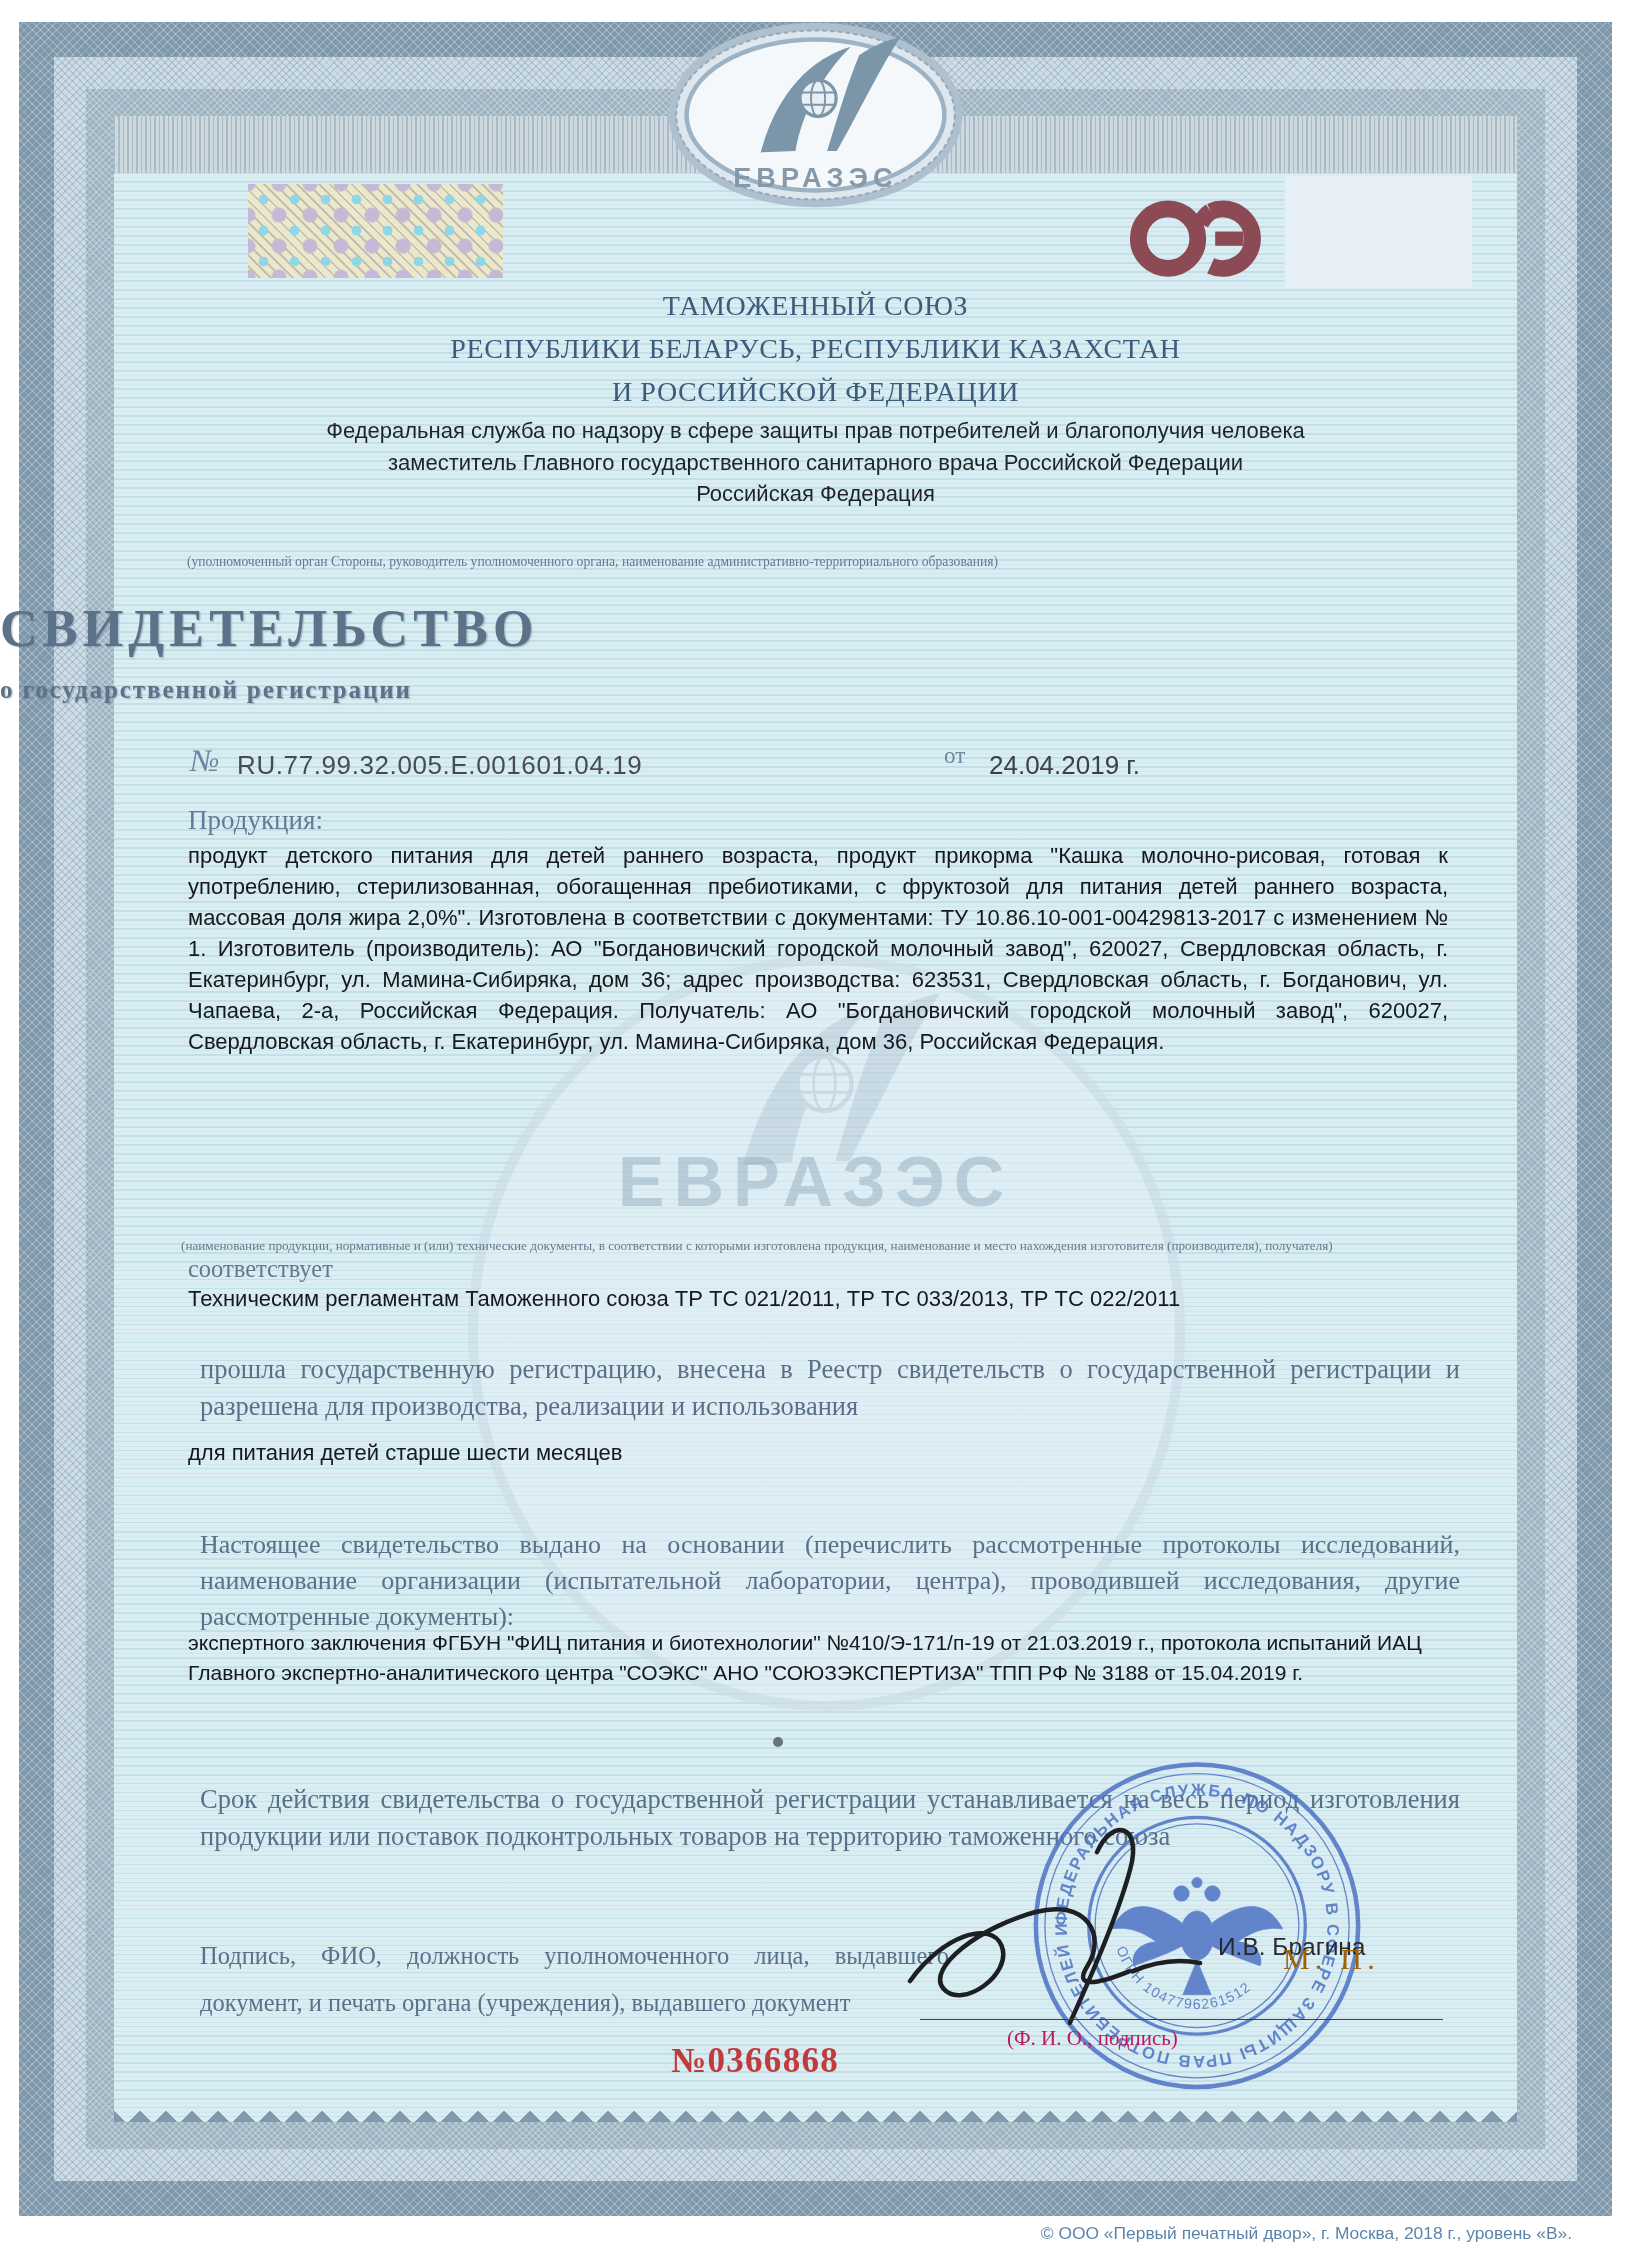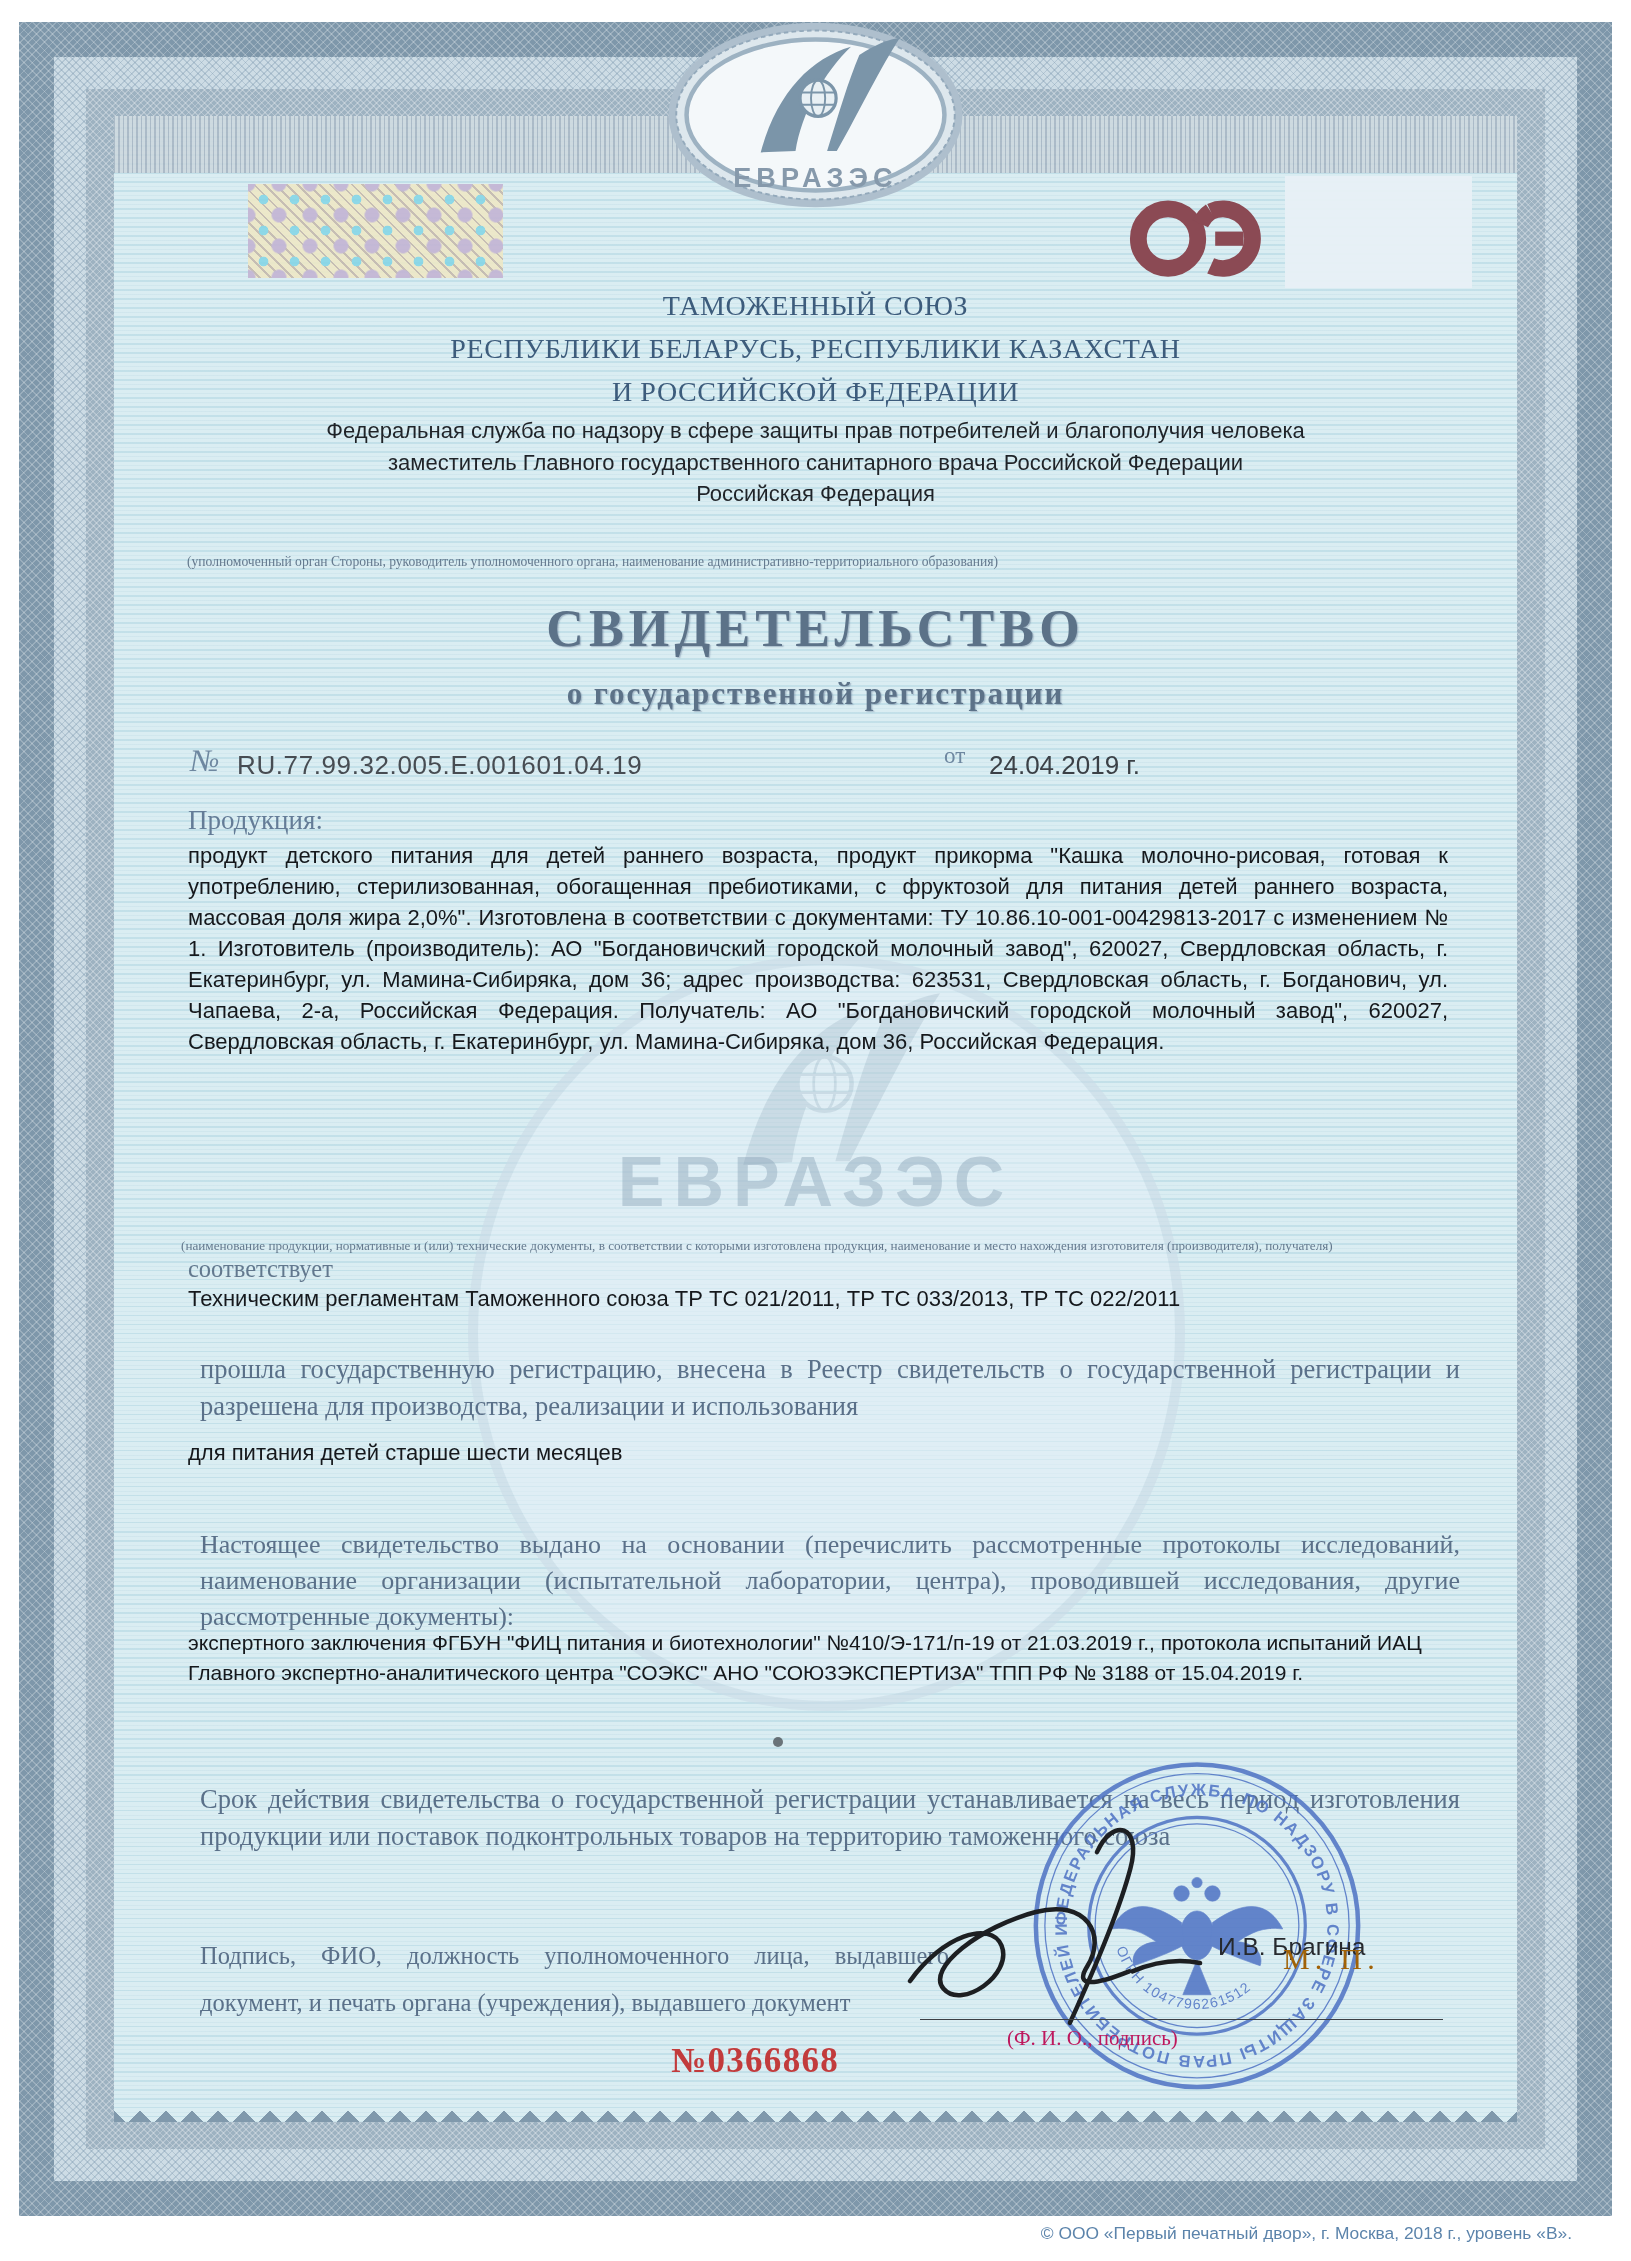--- a/index.html
+++ b/index.html
@@ -75,21 +75,21 @@
     left:364px;top:1142px;width:903px;text-align:center;
     font-size:70px;font-weight:bold;letter-spacing:9px;
     color:rgba(140,165,185,.45);font-family:"Liberation Sans",sans-serif;
   }
   
   .ser{font-family:"Liberation Serif",serif;}
   .hdr{width:100%;text-align:center;font-weight:normal;color:#3d5c7c;letter-spacing:0.6px;}
   .sans-c{width:100%;text-align:center;color:#1f2328;}
   .note{text-align:left;color:#64798e;}
   .bigtitle{
-    width:100%;text-align:center;font-weight:bold;color:#5c7288;
+    width:100%;font-weight:bold;color:#5c7288;
     letter-spacing:5.2px;text-shadow:1.3px 1.3px 1.3px rgba(90,110,140,.4);
   }
   .graypar{color:#5a7089;text-align:justify;margin-left:12px;}
   .blackpar{color:#15181c;text-align:justify;}
   .red{color:#c23b3c;}
   .dot{left:773px;top:1737px;width:10.3px;height:10.3px;border-radius:50%;background:rgba(70,75,80,.75);}
   .sig-line{left:920px;top:2019px;width:523px;height:1.3px;background:#3c3f44;}
   .footer{right:59px;top:2223px;color:#5c84ab;font-size:17.4px;}
 </style>
 </head>
@@ -138,21 +138,21 @@
 
 <div class="abs ser hdr" style="top:290px;font-size:28px">ТАМОЖЕННЫЙ СОЮЗ</div>
 <div class="abs ser hdr" style="top:333px;font-size:28px">РЕСПУБЛИКИ БЕЛАРУСЬ, РЕСПУБЛИКИ КАЗАХСТАН</div>
 <div class="abs ser hdr" style="top:376px;font-size:28px">И РОССИЙСКОЙ ФЕДЕРАЦИИ</div>
 <div class="abs sans-c" style="top:418px;font-size:22px">Федеральная служба по надзору в сфере защиты прав потребителей и благополучия человека</div>
 <div class="abs sans-c" style="top:450px;font-size:22px">заместитель Главного государственного санитарного врача Российской Федерации</div>
 <div class="abs sans-c" style="top:481px;font-size:22px">Российская Федерация</div>
 <div class="abs note ser" style="left:187px;top:554px;width:1258px;font-size:13.6px">(уполномоченный орган Стороны, руководитель уполномоченного органа, наименование административно-территориального образования)</div>
 
 <div class="abs ser bigtitle" style="top:599px;font-size:52px">СВИДЕТЕЛЬСТВО</div>
-<div class="abs ser bigtitle" style="top:676px;font-size:31px;letter-spacing:1.9px">о государственной регистрации</div>
+<div class="abs ser bigtitle" style="top:676px;font-size:25px;letter-spacing:1.9px">о государственной регистрации</div>
 
 <div class="abs ser" style="left:190px;top:743px;font-size:31px;color:#6e87a0;font-style:italic">№</div>
 <div class="abs" style="left:237px;top:750px;font-size:26px;color:#474c52;letter-spacing:0.6px">RU.77.99.32.005.E.001601.04.19</div>
 <div class="abs ser" style="left:944px;top:743px;font-size:23px;color:#6e87a0">от</div>
 <div class="abs" style="left:989px;top:750px;font-size:26px;color:#3b4046">24.04.2019 г.</div>
 
 <div class="abs ser" style="left:188px;top:805px;font-size:27px;color:#647c97">Продукция:</div>
 <div class="abs blackpar" style="left:188px;top:840px;width:1260px;font-size:22px;line-height:31px">продукт детского питания для детей раннего возраста, продукт прикорма "Кашка молочно-рисовая, готовая к употреблению, стерилизованная, обогащенная пребиотиками, с фруктозой для питания детей раннего возраста, массовая доля жира 2,0%". Изготовлена в соответствии с документами: ТУ 10.86.10-001-00429813-2017 с изменением № 1. Изготовитель (производитель): АО "Богдановичский городской молочный завод", 620027, Свердловская область, г. Екатеринбург, ул. Мамина-Сибиряка, дом 36; адрес производства: 623531, Свердловская область, г. Богданович, ул. Чапаева, 2-а, Российская Федерация.  Получатель: АО "Богдановичский городской молочный завод", 620027, Свердловская область, г. Екатеринбург, ул. Мамина-Сибиряка, дом 36, Российская Федерация.</div>
 <div class="abs note ser" style="left:181px;top:1238px;width:1271px;font-size:13.2px">(наименование продукции, нормативные и (или) технические документы, в соответствии с которыми изготовлена продукция, наименование и место нахождения изготовителя (производителя), получателя)</div>
 

